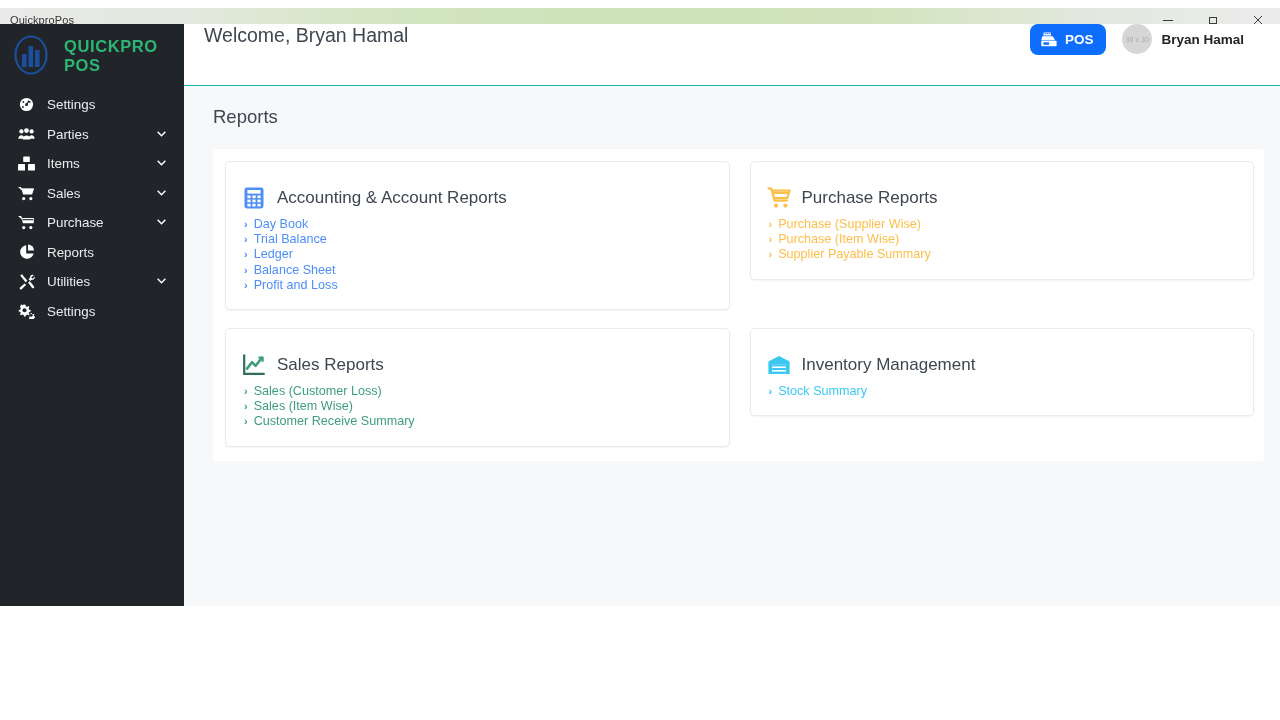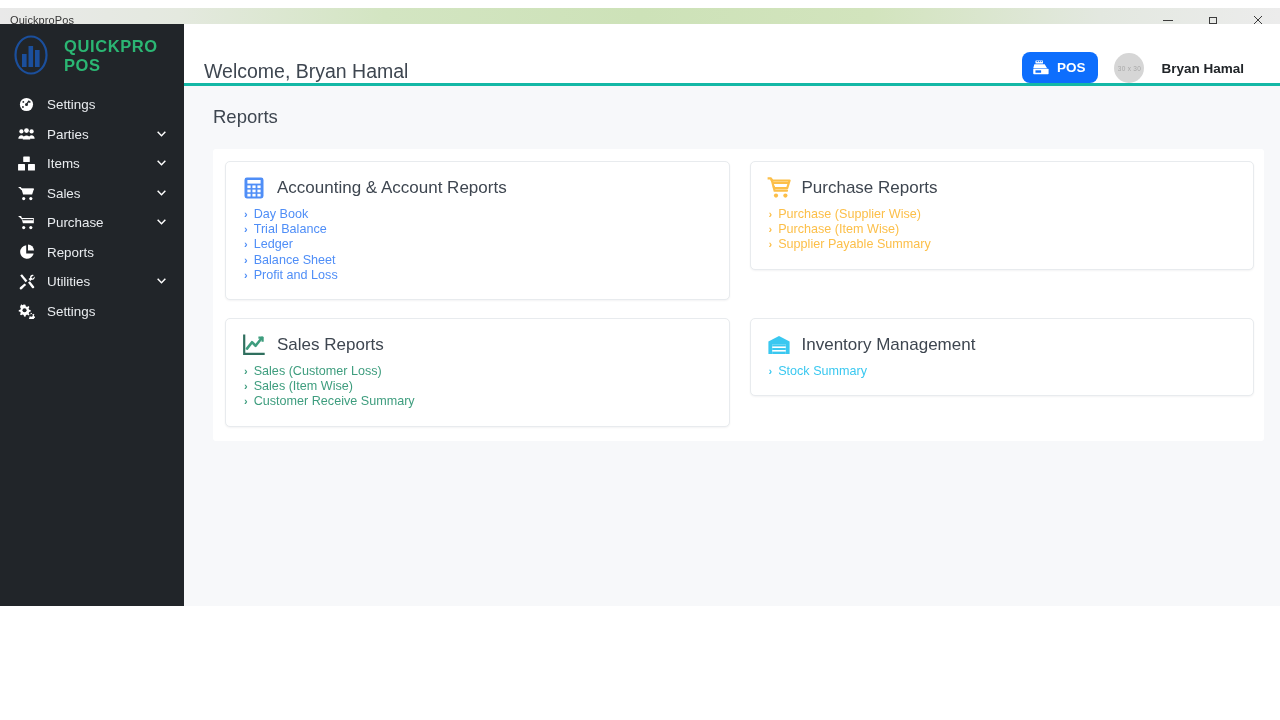--- a/index.html
+++ b/index.html
@@ -81,35 +81,35 @@
   .nav-icon svg { display: block; fill: #ffffff; }
   .nav-label { flex: 1; }
   .nav-caret { width: 11px; flex: 0 0 11px; color: #ffffff; }
   .nav-caret svg { display: block; fill: #ffffff; }
 
   
   .main { flex: 1; height: 582px; display: flex; flex-direction: column; }
 
   .topbar {
     height: 62px; background: #ffffff;
-    border-bottom: 3px solid #14b8a6;
-    display: flex; align-items: flex-end;
+    border-bottom: 1px solid #14b8a6;
+    display: flex; align-items: flex-start;
     padding: 0 36px 0 20px;
   }
   .welcome { font-size: 19.5px; color: #3e4650; font-weight: normal; }
   .topbar-spacer { flex: 1; }
   .pos-btn {
     display: flex; align-items: center; gap: 8px;
     background: #0d6efd; color: #fff;
     font-size: 13.5px; font-weight: bold;
     border: none; border-radius: 8px;
     padding: 8px 13px 8px 11px; cursor: pointer;
   }
   .pos-btn svg { display: block; fill: #ffffff; }
-  .user-box { display: flex; align-items: center; gap: 17px; margin-left: 16px; }
+  .user-box { display: flex; align-items: center; gap: 9px; margin-left: 16px; }
   .avatar {
     width: 30px; height: 30px; border-radius: 50%;
     background: #d6d6d6; color: #a9a9a9;
     font-size: 6.5px; display: flex;
     align-items: center; justify-content: center;
     letter-spacing: .3px; overflow: hidden;
   }
   .user-name { font-size: 13.5px; font-weight: bold; color: #212529; }
 
   .content { flex: 1; overflow: auto; }
@@ -129,21 +129,21 @@
     grid-template-columns: 1fr 1fr;
     column-gap: 20px; row-gap: 18px;
     align-items: start;
   }
 
   .card {
     background: #ffffff;
     border: 1px solid #e8ebee;
     border-radius: 5px;
     box-shadow: 0 1px 2px rgba(16,24,40,.05);
-    padding: 14px 16px 16px 16px;
+    padding: 24px 16px 16px 16px;
   }
   .card-head {
     display: flex; align-items: center; gap: 11px;
     margin-bottom: 7px;
   }
   .card-head-icon { width: 24px; height: 24px; flex: 0 0 24px; }
   .card-head-icon svg { display: block; }
   .card-title { font-size: 17px; color: #3e4650; font-weight: normal; }
 
   .link-list { list-style: none; }

